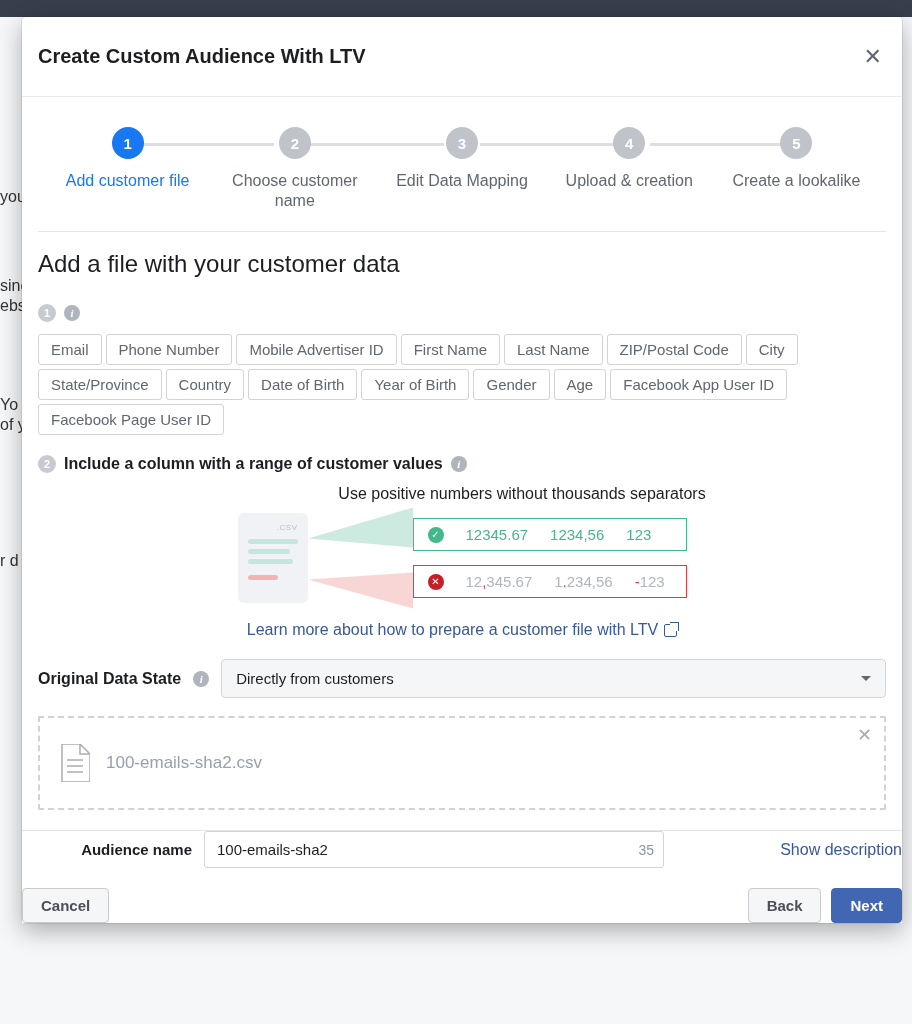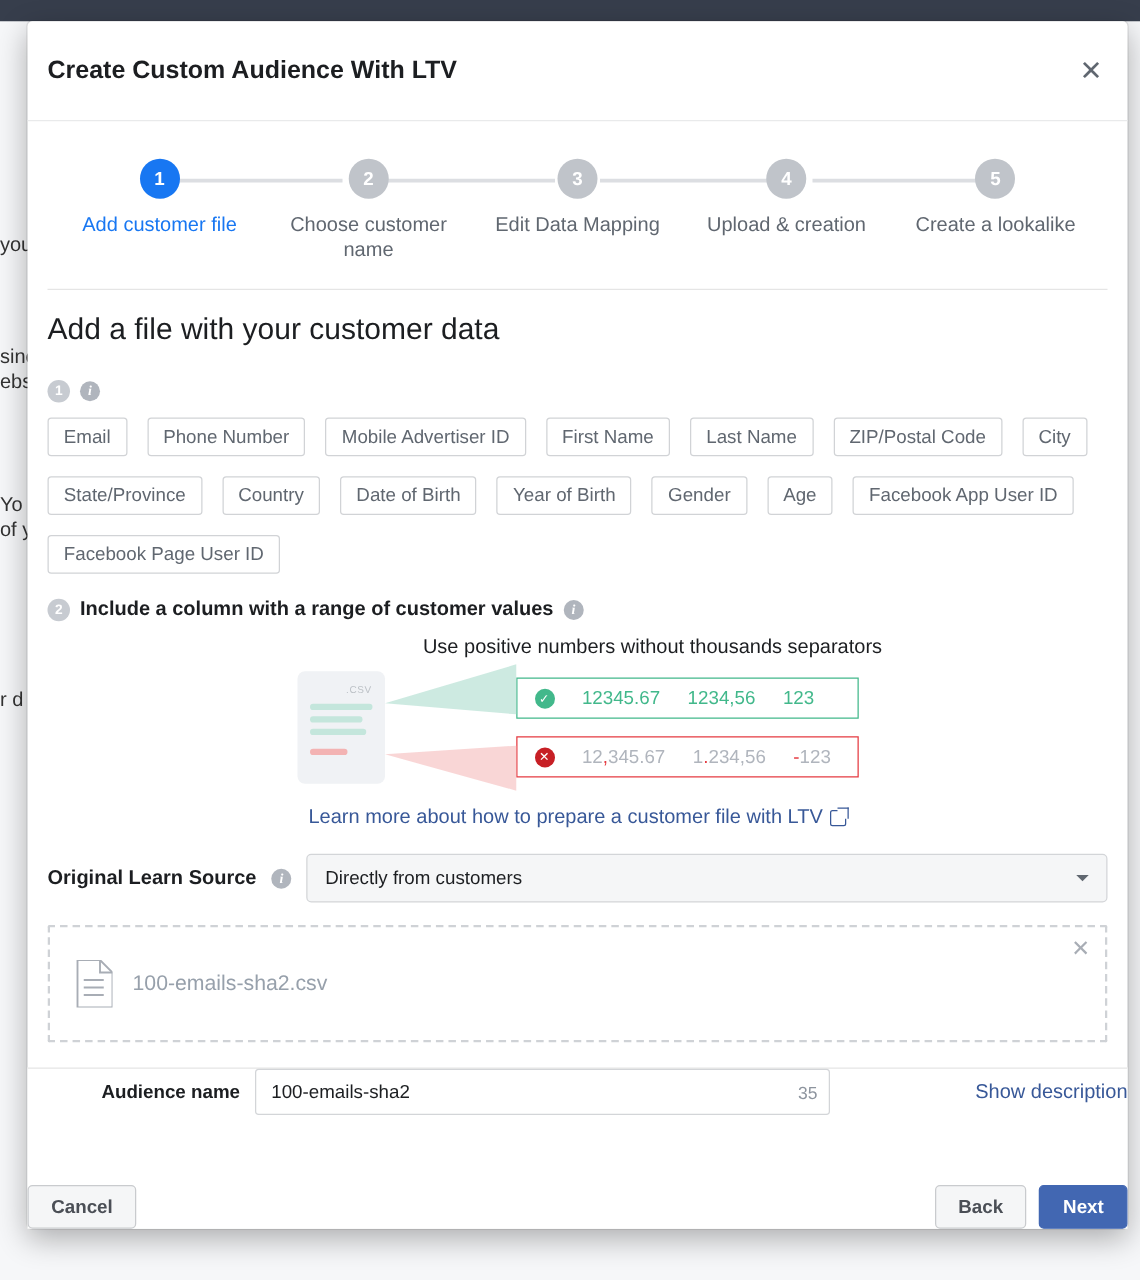--- a/index.html
+++ b/index.html
@@ -154,21 +154,21 @@
   font-weight: bold;
   display: flex;
   align-items: center;
   justify-content: center;
   font-style: italic;
   font-family: Georgia, serif;
 }
 .chips {
   display: flex;
   flex-wrap: wrap;
-  gap: 16px;
+  gap: 4px;
   margin-bottom: 20px;
   padding-left: 0;
 }
 .chip {
   border: 1px solid #d1d3d6;
   border-radius: 3px;
   padding: 6px 12px;
   font-size: 15px;
   color: #606770;
   background: #fff;
@@ -402,21 +402,20 @@
 }
 .btn {
   border: 1px solid #c9cbce;
   background: #f5f6f7;
   border-radius: 4px;
   padding: 8px 18px;
   font-size: 15px;
   font-weight: 600;
   color: #4b4f56;
   cursor: pointer;
-  margin-top: 36px;
 }
 .btn + .btn { margin-left: 10px; }
 .btn.primary {
   background: #4267b2;
   border-color: #4267b2;
   color: #fff;
 }
 .footer-buttons .spacer { flex: 1; }
 </style>
 </head>
@@ -529,21 +528,21 @@
     </div>
 
     <div class="learn-more">
       <a href="#">
         <span>Learn more about how to prepare a customer file with LTV</span>
         <span class="ext-icon"></span>
       </a>
     </div>
 
     <div class="row-field">
-      <div class="row-label">Original Learn Source</div>
+      <div class="row-label">Original Data State</div>
       <div class="info-icon">i</div>
       <div class="select">
         <span>Directly from customers</span>
         <span class="caret"></span>
       </div>
     </div>
 
     <div class="dropzone">
       <div class="remove-x">✕</div>
       <div class="file-icon">

